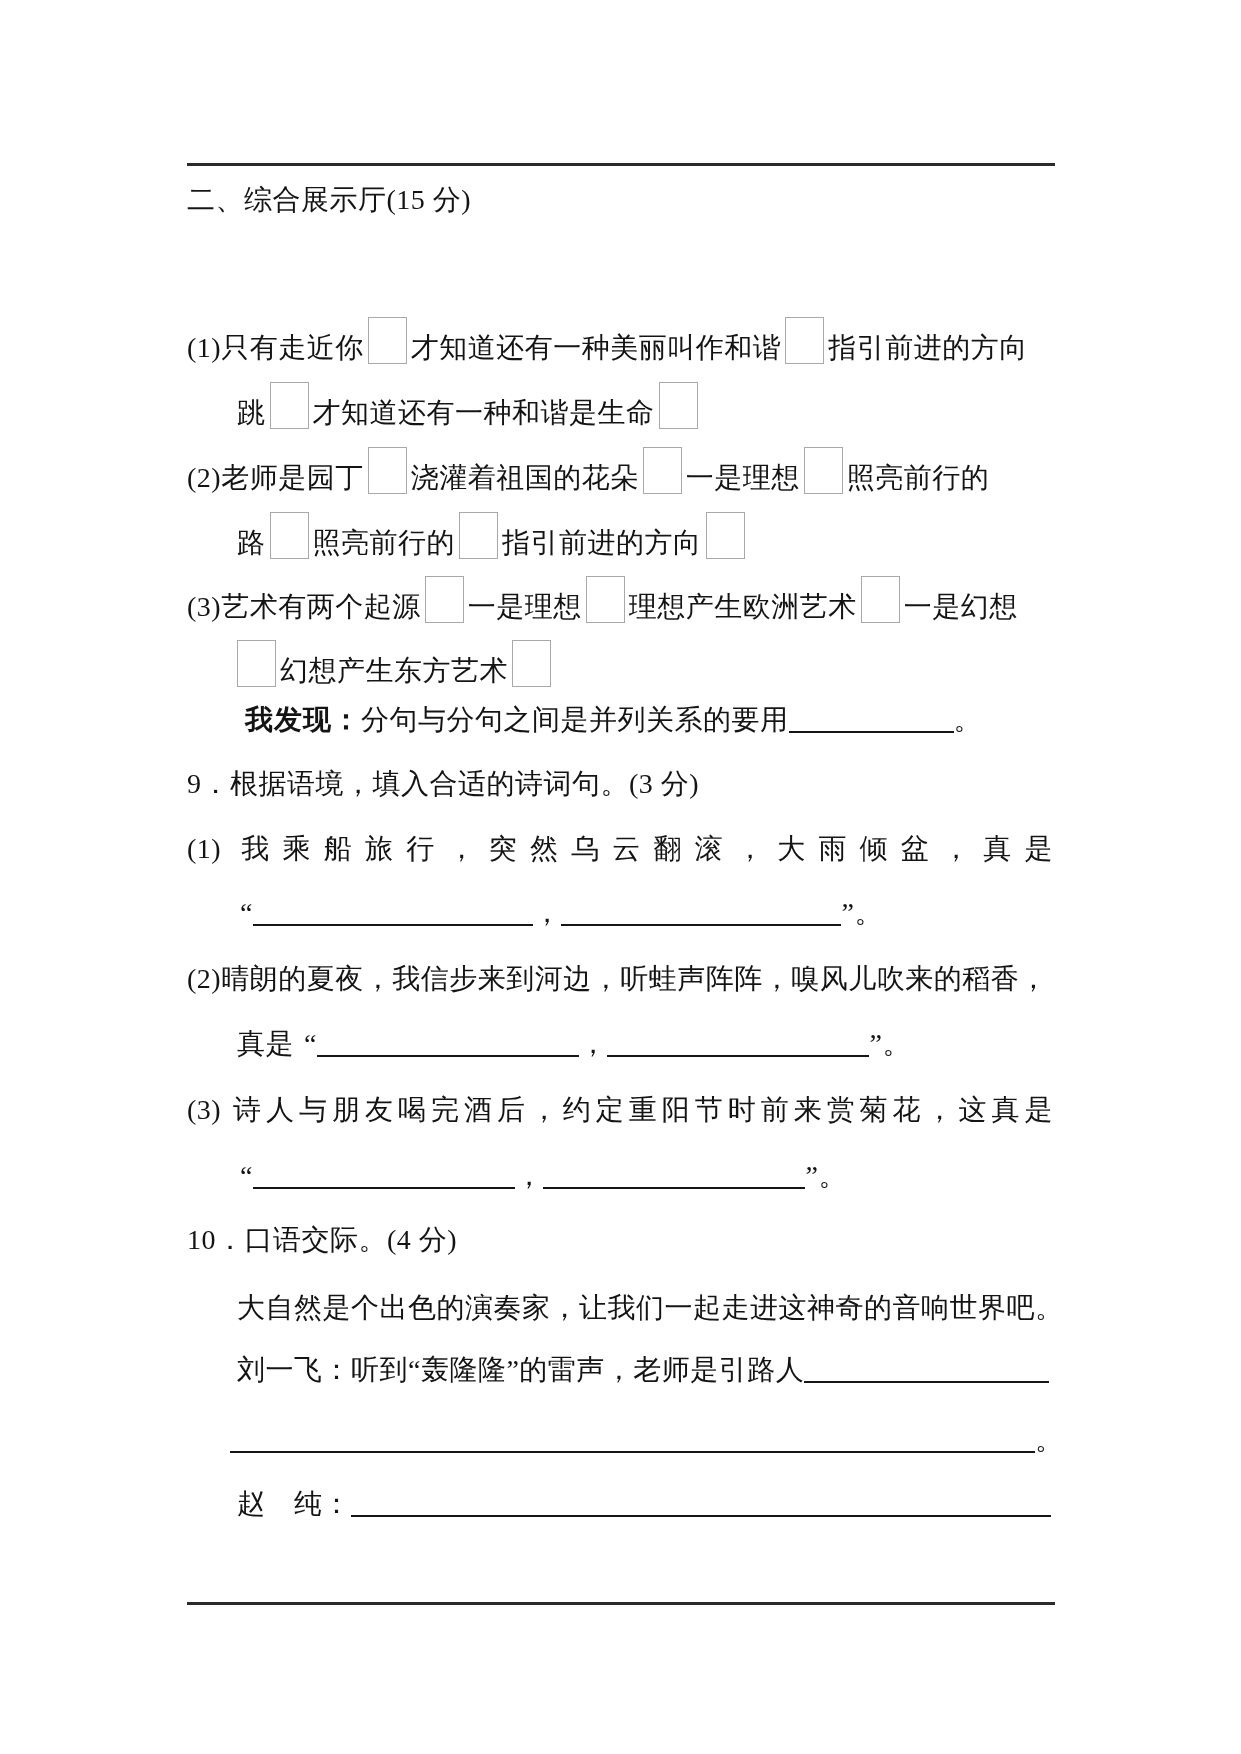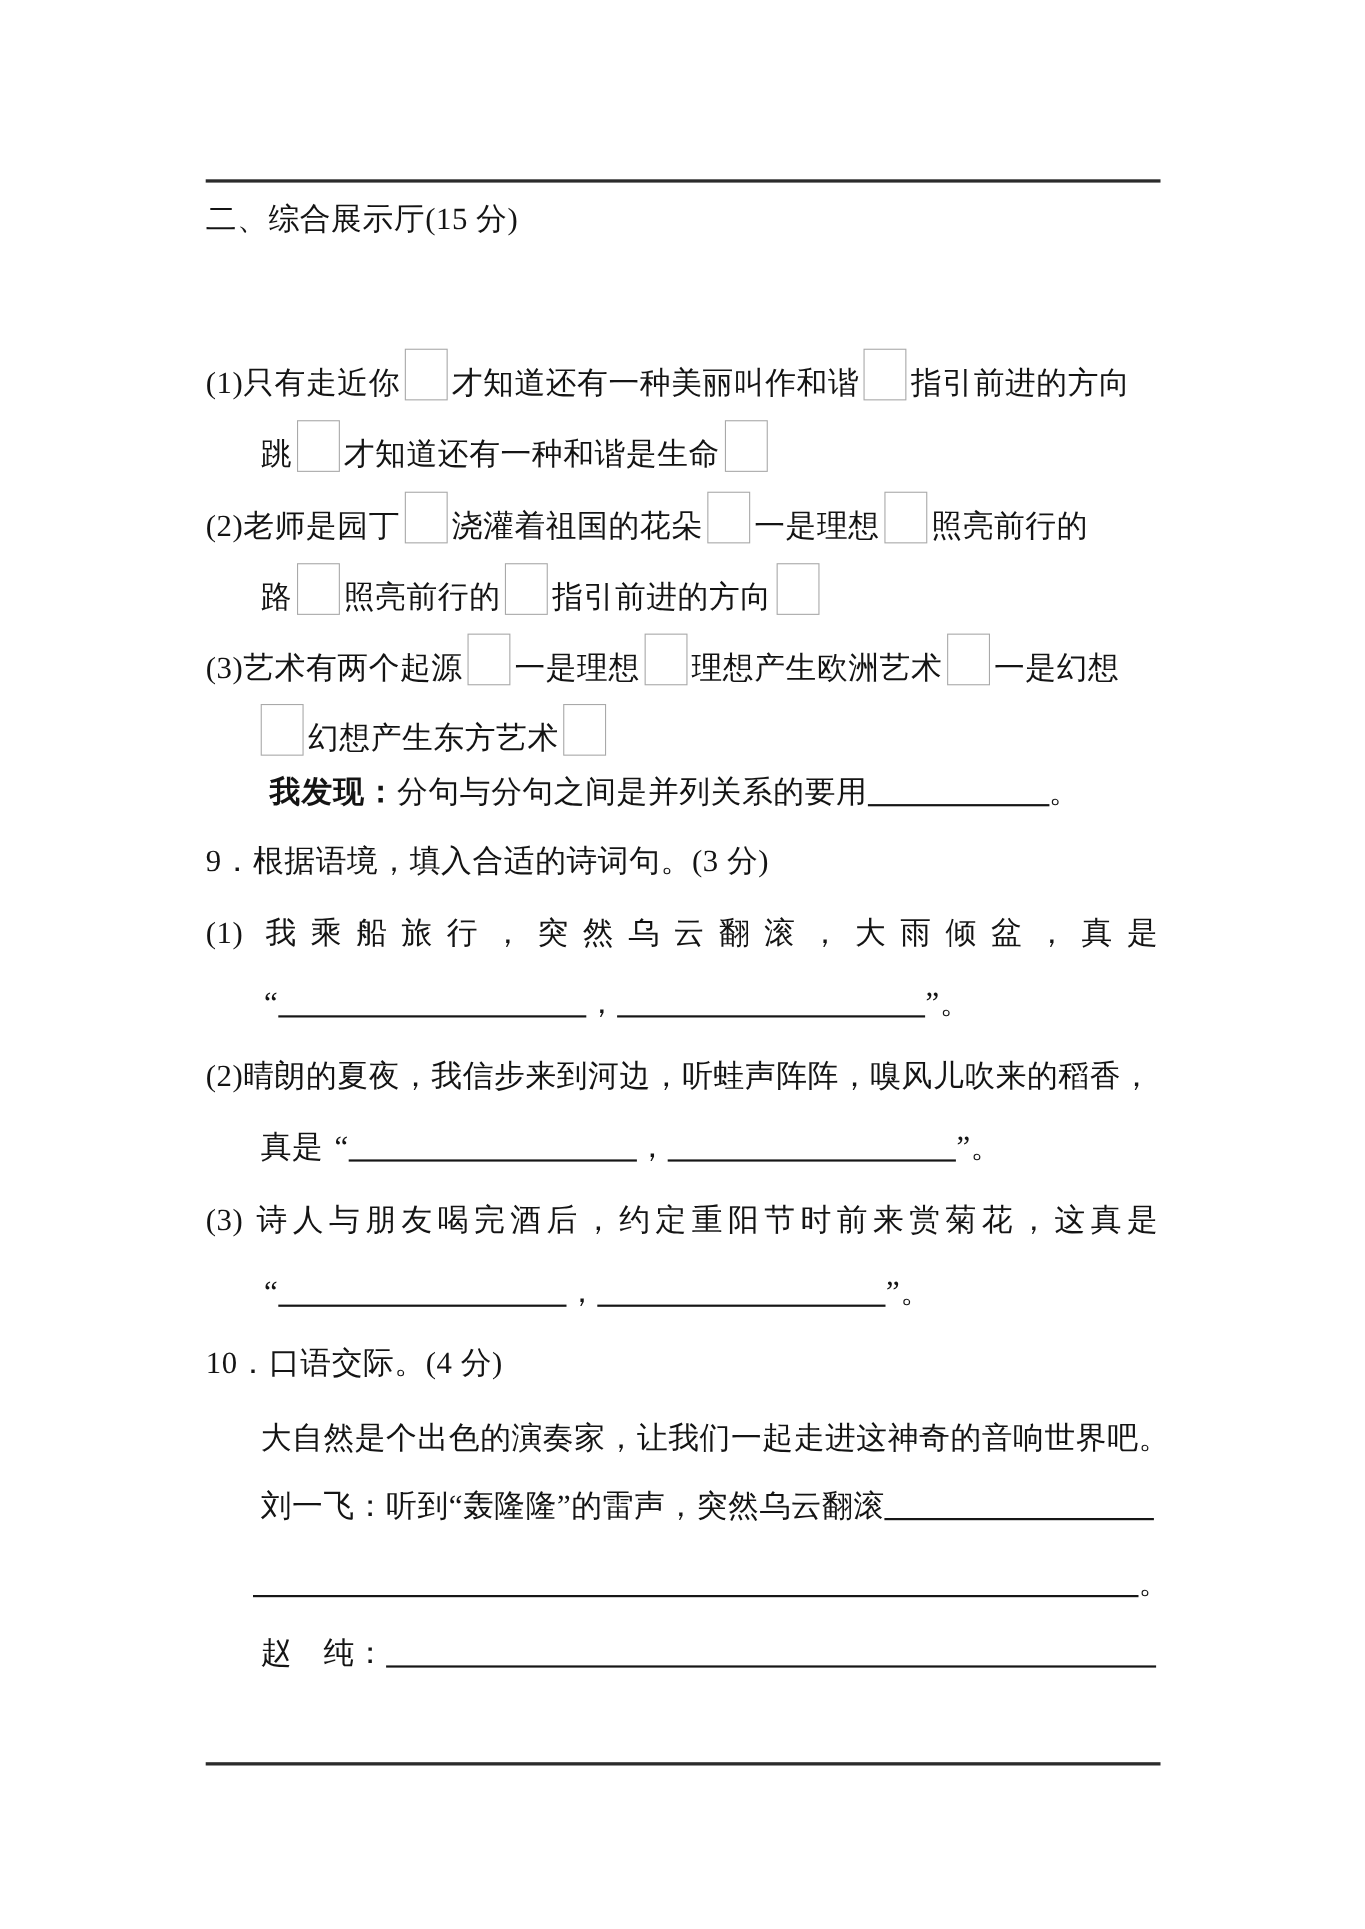--- a/index.html
+++ b/index.html
@@ -54,21 +54,21 @@
   <div class="row" style="left:237px;top:1024px"><span>真是</span><span class="qgap">“</span><span class="blank" style="width:262px"></span><span>，</span><span class="blank" style="width:262px"></span><span>”</span><span>。</span></div>
 
   <div class="row jst" style="left:187px;top:1090px">(3) 诗人与朋友喝完酒后，约定重阳节时前来赏菊花，这真是</div>
 
   <div class="row" style="left:240px;top:1156px"><span>“</span><span class="blank" style="width:262px"></span><span>，</span><span class="blank" style="width:262px"></span><span>”</span><span>。</span></div>
 
   <div class="row" style="left:187px;top:1220px">10．口语交际。(4 分)</div>
 
   <div class="row" style="left:237px;top:1288px">大自然是个出色的演奏家，让我们一起走进这神奇的音响世界吧。</div>
 
-  <div class="row" style="left:237px;top:1350px"><span>刘一飞：听到“轰隆隆”的雷声，突然乌云翻滚</span><span class="blank" style="width:245px"></span></div>
+  <div class="row" style="left:237px;top:1350px"><span>刘一飞：听到“轰隆隆”的雷声，老师是引路人</span><span class="blank" style="width:245px"></span></div>
 
   <div class="row" style="left:230px;top:1420px"><span class="blank" style="width:805px"></span><span>。</span></div>
 
   <div class="row" style="left:237px;top:1484px"><span>赵　纯：</span><span class="blank" style="width:700px"></span></div>
 
   <div class="rule" style="top:1602px"></div>
 
 </div>
 
 </body></html>

